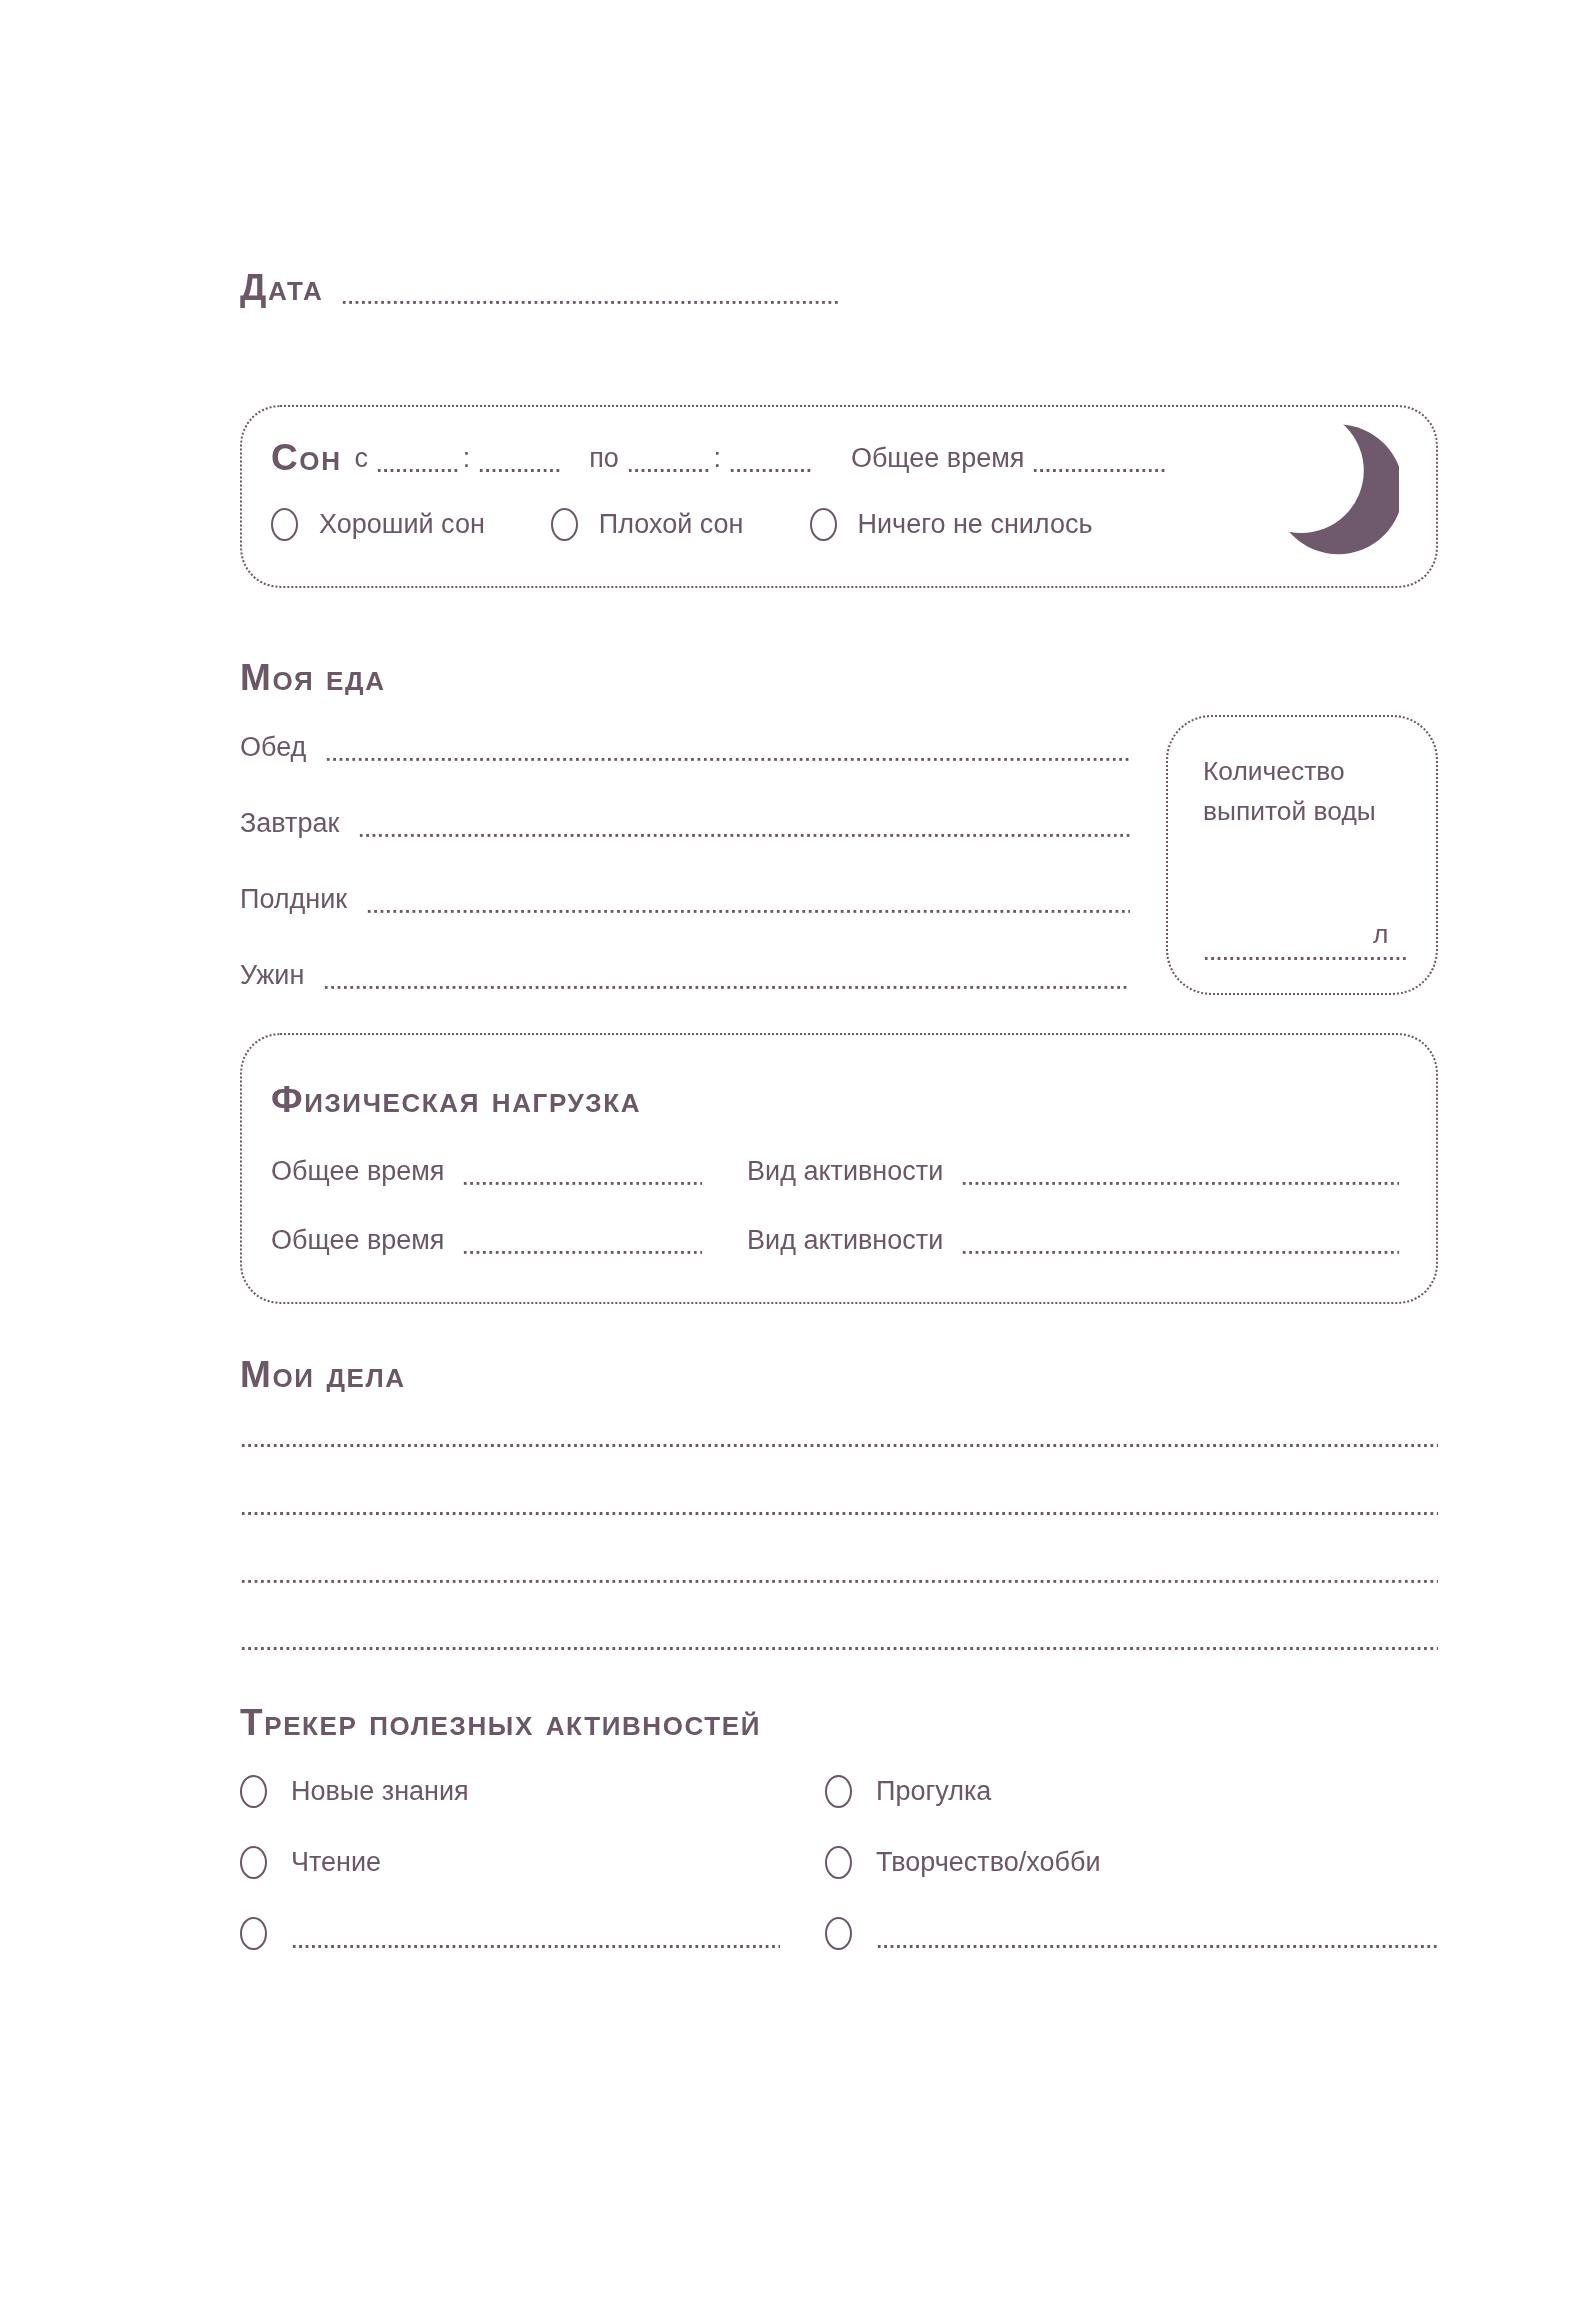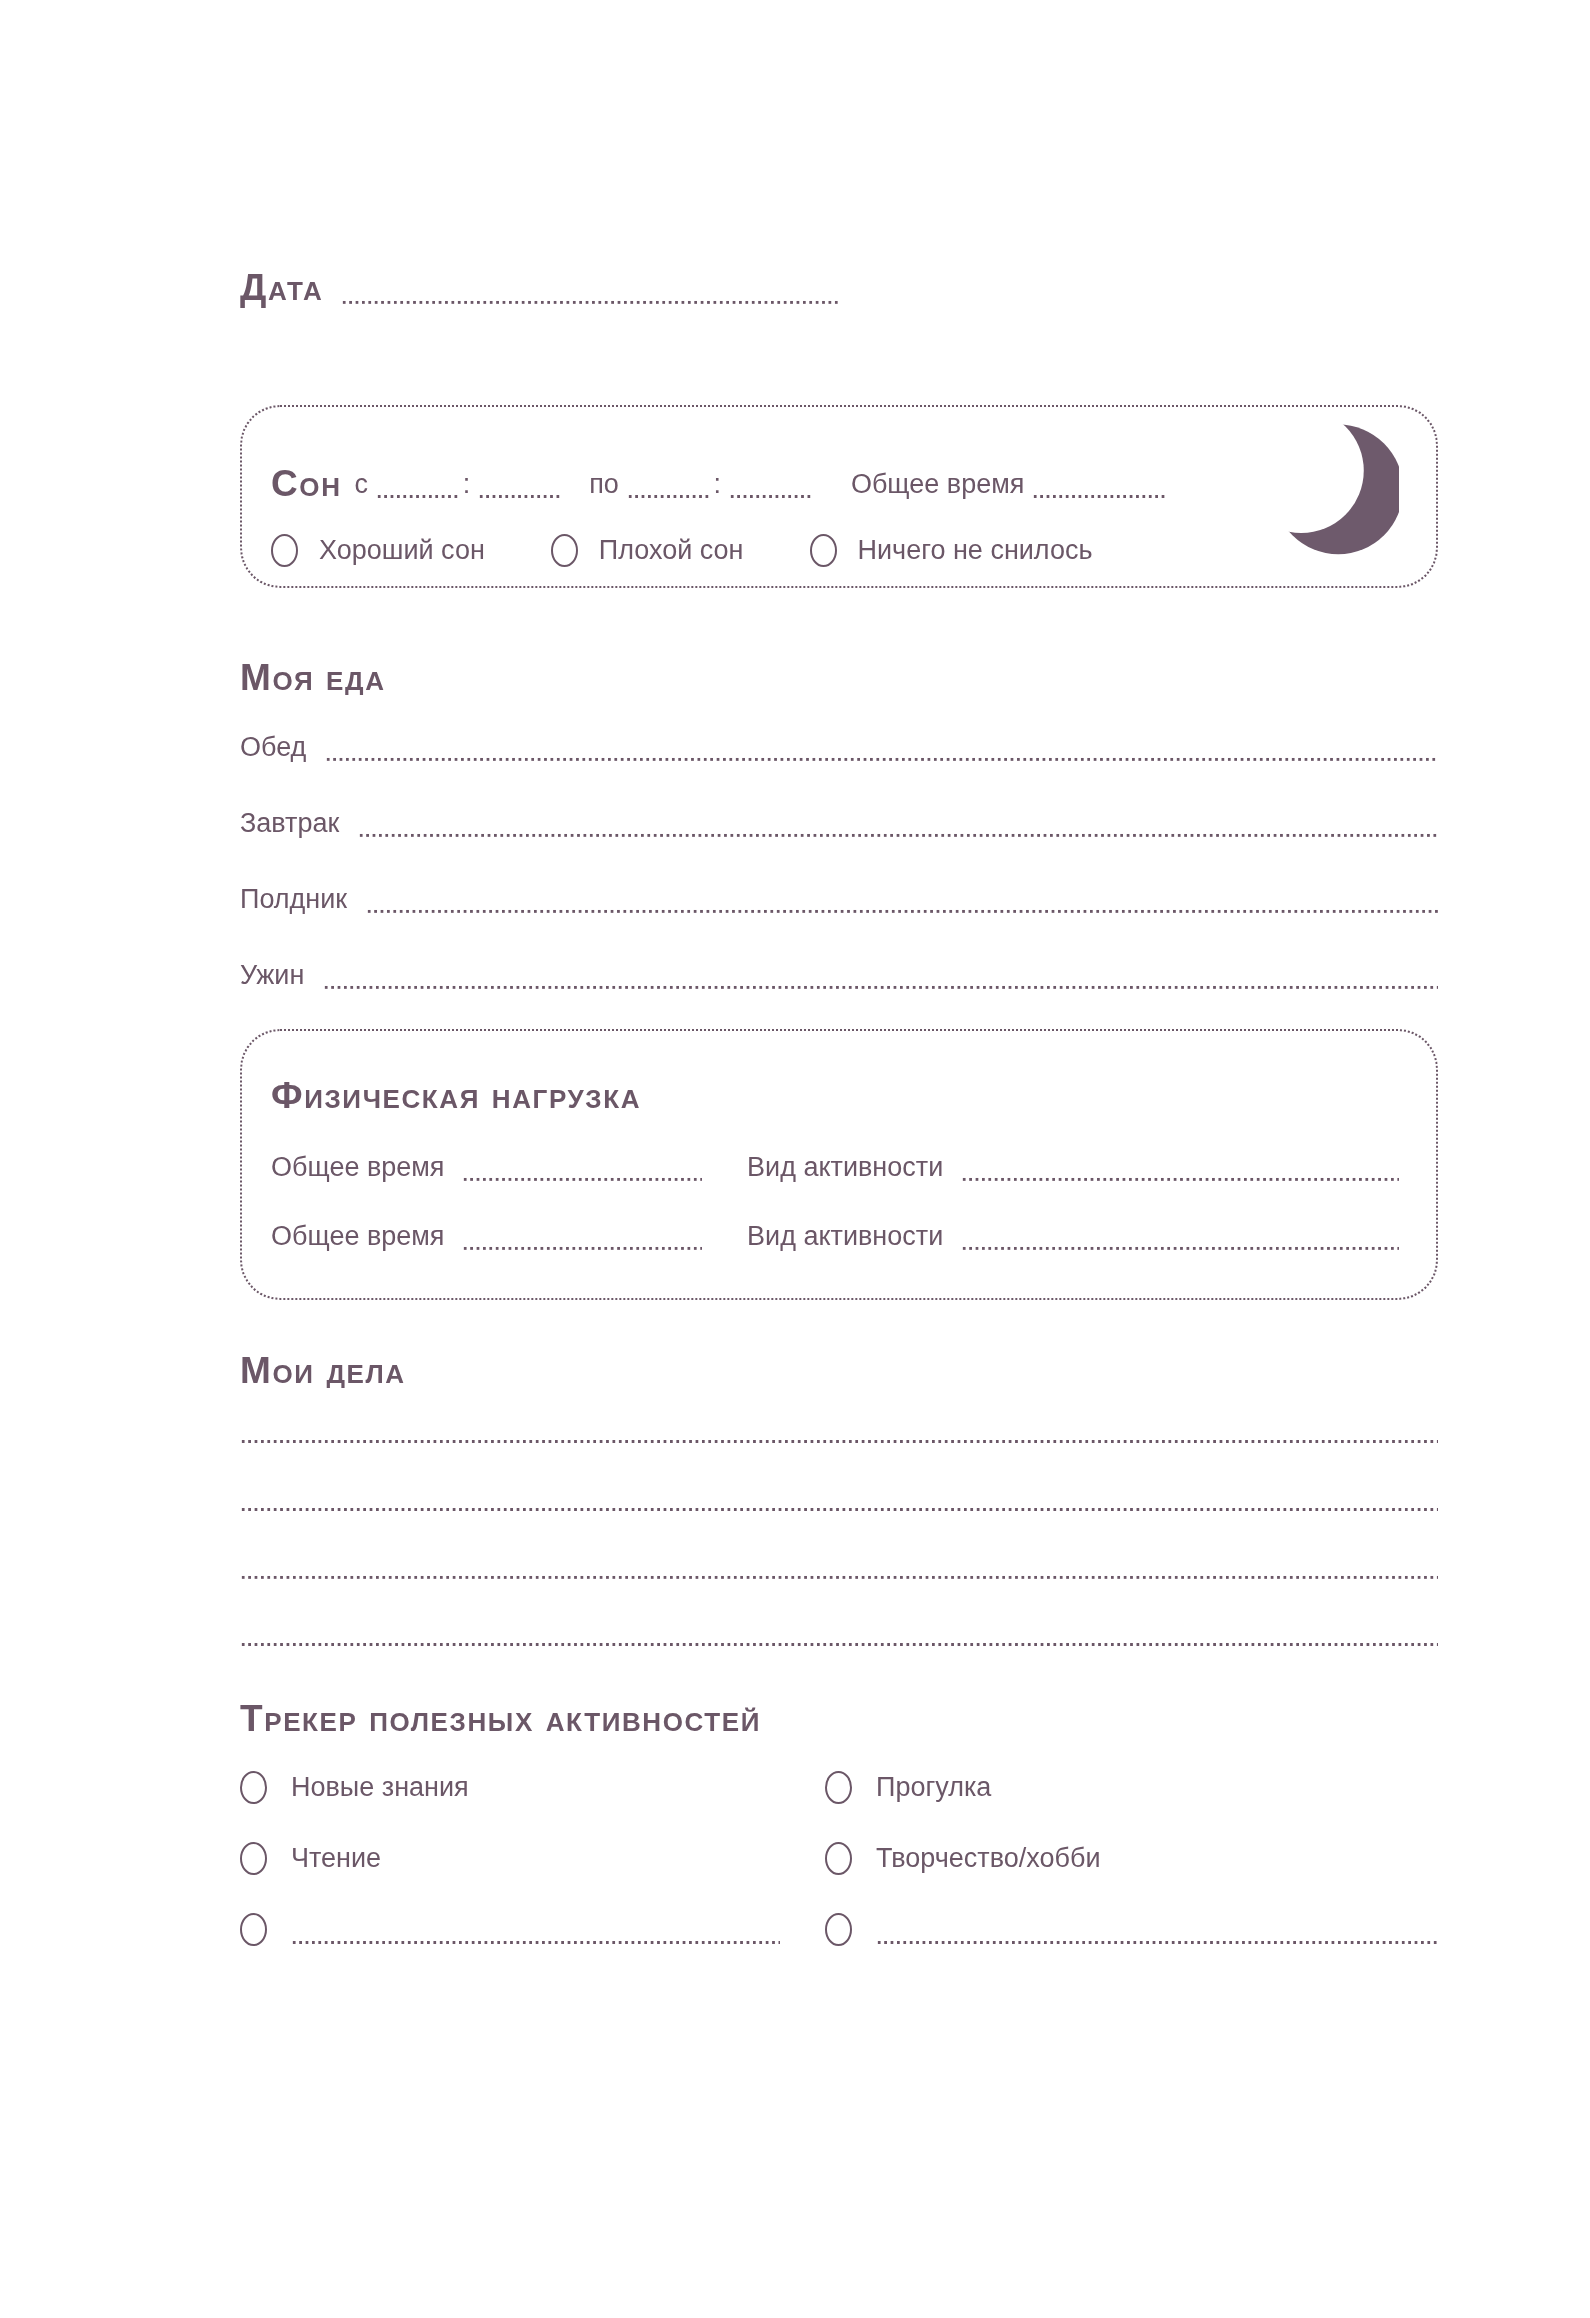--- a/index.html
+++ b/index.html
@@ -66,21 +66,21 @@
   .row-goal .dots{flex:1; margin-left:17.6px; margin-bottom:1.6px;}
 
   
   .sleep-box{
     margin-top:99px;
     position:relative;
     height:183px;
     padding:32px 37px 29px 29px;
   }
   .sleep-line1{display:flex; align-items:flex-end;}
-  .sleep-title{font-size:37px;margin-top:26px;}
+  .sleep-title{font-size:37px;}
   .sleep-line1 .lbl{margin-bottom:1.6px;}
   .sleep-line1 .dots{width:82px; margin:0 4.8px 3.2px 8px;}
   .sleep-line1 .colon{margin-bottom:1.6px;}
   .sp30{width:24px;} .sp44{width:35px;} .sp16{width:13px;}
   .sleep-line2{display:flex; align-items:center; margin-top:32px; gap:66px;}
   .sleep-opt{display:flex; align-items:center; gap:21px;}
   .moon-wrap{
     position:absolute;
     right:37px;
     top:8px;
@@ -210,20 +210,27 @@
       </div>
       <div class="meal-row">
         <span class="lbl">Полдник</span>
         <div class="dots"></div>
       </div>
       <div class="meal-row">
         <span class="lbl">Ужин</span>
         <div class="dots"></div>
       </div>
     </div>
+    <div class="dbox water-box">
+      <div class="water-label">Количество выпитой воды</div>
+      <div class="water-bottom">
+        <span class="water-unit">л</span>
+        <div class="dots"></div>
+      </div>
+    </div>
   </div>
 
   <div class="dbox phys-box">
     <div class="h1">Физическая нагрузка</div>
     <div class="phys-row">
       <span class="lbl">Общее время</span>
       <div class="dots dots-time"></div>
       <span class="gap"></span>
       <span class="lbl">Вид активности</span>
       <div class="dots dots-type"></div>

